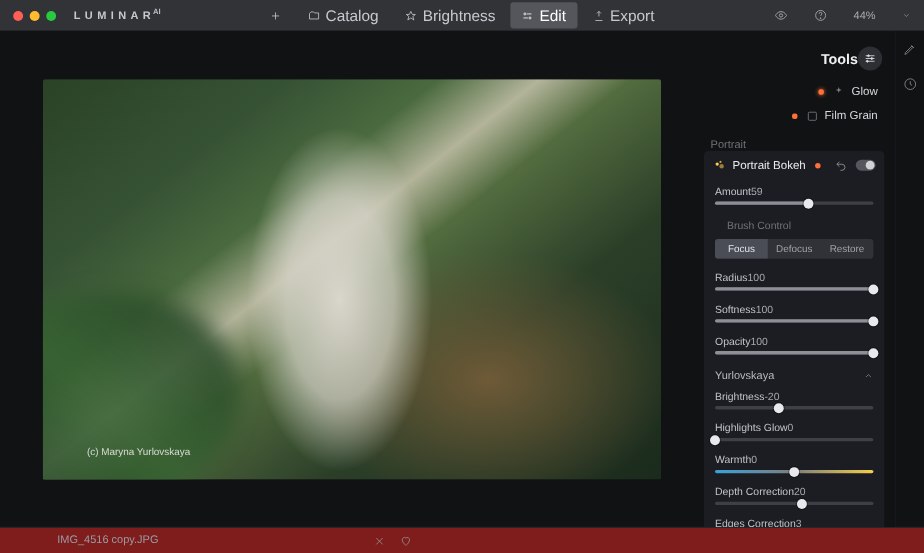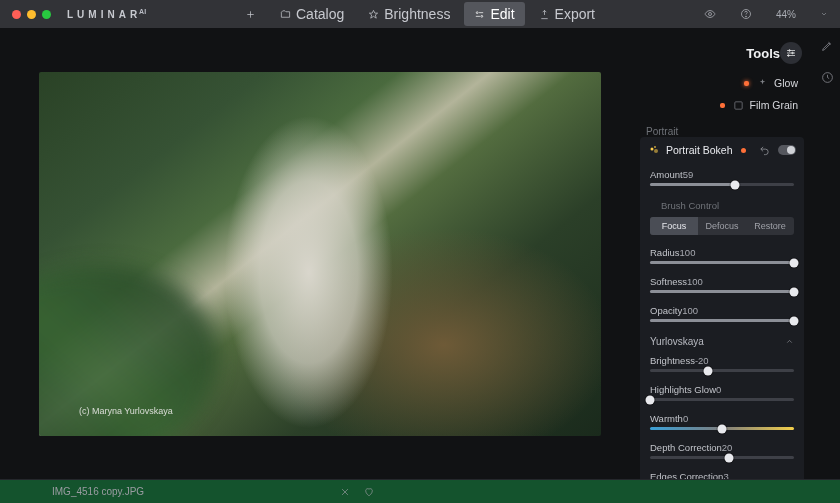--- a/index.html
+++ b/index.html
@@ -66,21 +66,21 @@
   .segbar{display:flex;margin:4px 10px 6px;background:#303238;border-radius:3px;overflow:hidden;font-size:9px;}
   .seg{flex:1;text-align:center;padding:4px 0;color:#9fa1a8;cursor:pointer;}
   .seg.active{background:#4a4d55;color:#e6e7ec;}
   .bgacc{display:flex;justify-content:space-between;align-items:center;padding:6px 10px 2px;font-size:10px;color:#b7b9c0;cursor:pointer;}
   .bgacc svg{width:9px;height:9px;color:#9a9ca2;}
   
   .rail{width:26px;display:flex;flex-direction:column;align-items:center;gap:14px;padding-top:10px;}
   .rail .rbtn{color:#7e8086;cursor:pointer;}
   .rail .rbtn svg{width:13px;height:13px;}
   
-  .footer{height:24px;background:#14532d;display:flex;align-items:center;padding:0 18px;font-size:10px;color:#9a9ca2;border-top:1px solid #25272c;}
+  .footer{height:24px;background:#7f1d1d;display:flex;align-items:center;padding:0 18px;font-size:10px;color:#9a9ca2;border-top:1px solid #25272c;}
   .footer .fname{margin-left:34px;}
   .footer .factions{margin-left:auto;display:flex;gap:14px;align-items:center;margin-right:448px;}
   .footer svg{width:10px;height:10px;cursor:pointer;}
   .iconfill{fill:currentColor;} .iconstroke{fill:none;stroke:currentColor;stroke-width:1.6;}
 </style>
 </head>
 <body>
 
 <div class="titlebar">
   <div class="dots">

